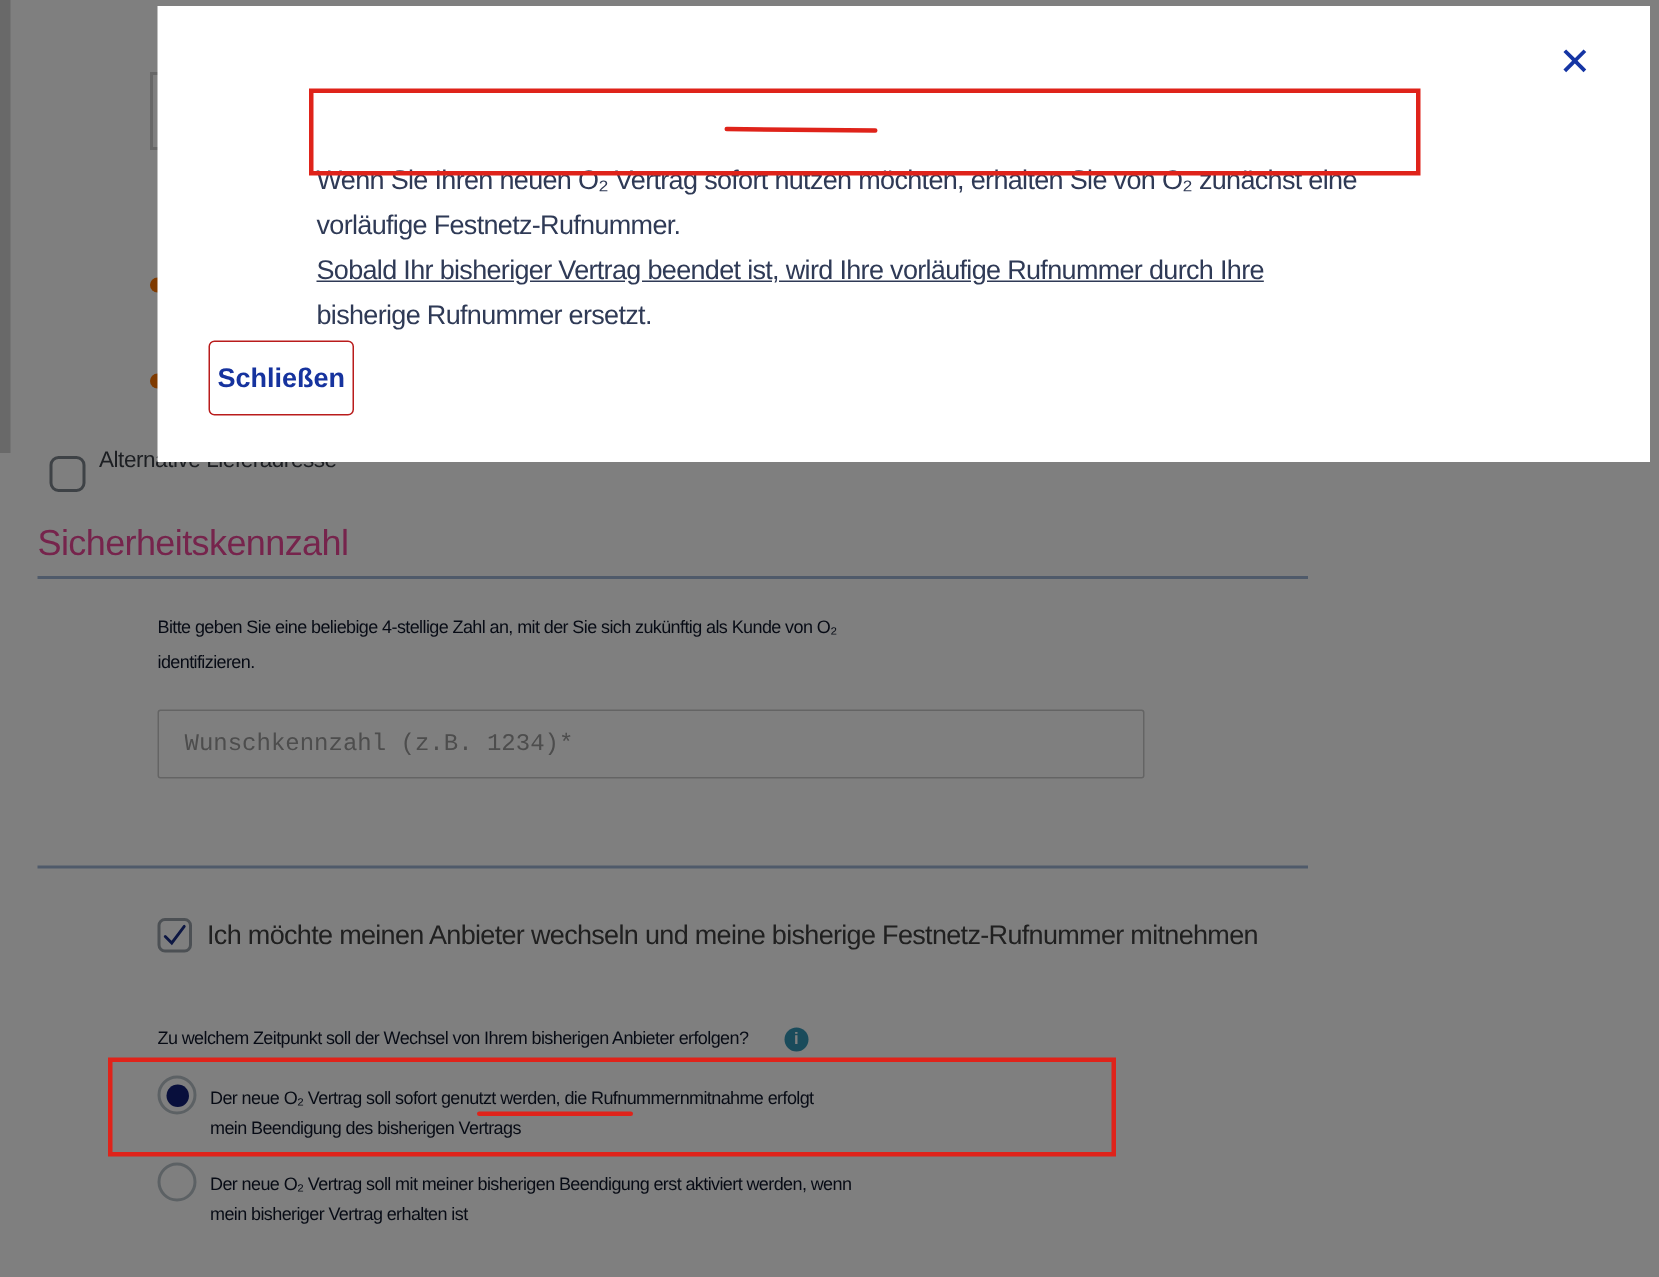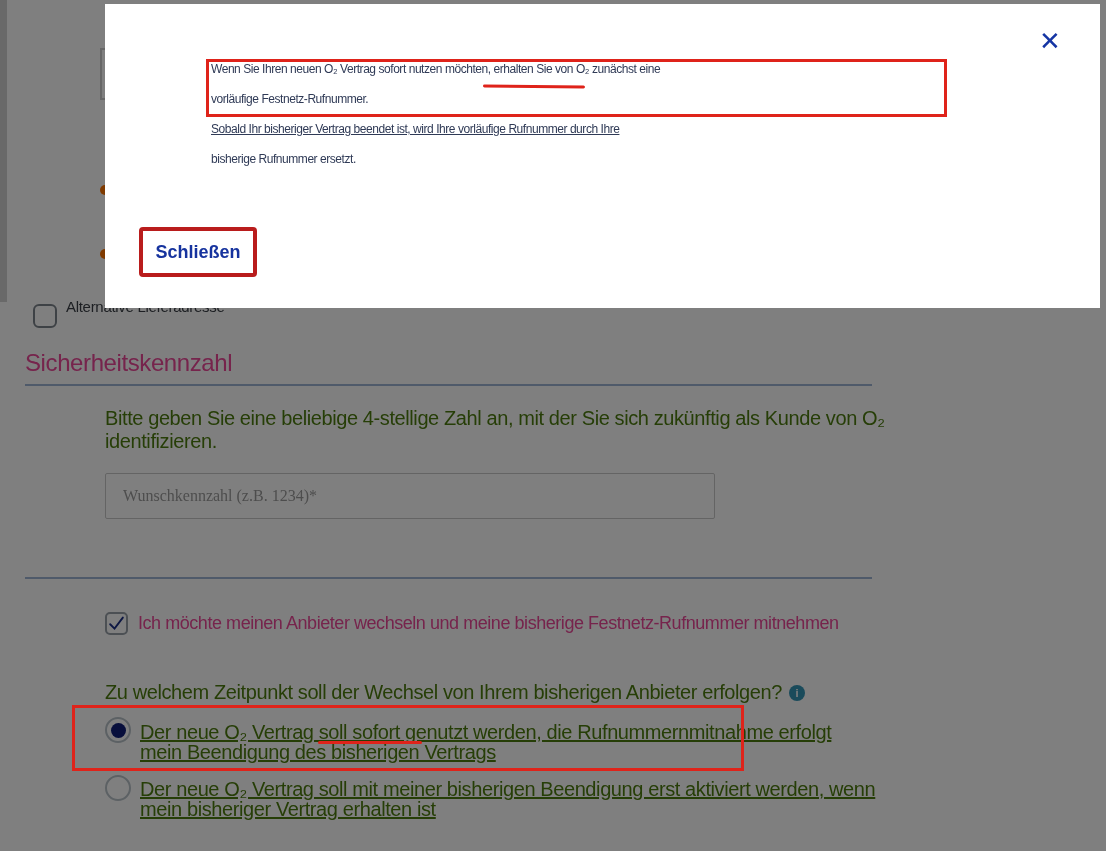--- a/index.html
+++ b/index.html
@@ -21,55 +21,55 @@
   .checkbox-box { width:24px; height:24px; border:2px solid #7d848c; border-radius:6px; background:#ffffff; }
   .alt-label { left:66px; top:298px; font-size:15px; letter-spacing:-0.3px; color:#3a3f46; }
 
   .h2 { font-size:24px; font-weight:400; letter-spacing:-0.4px; color:#ec4899; }
   .h2-security { left:25px; top:349px; }
   .h2-porting  { left:25px; top:542px; }
   .section-rule { height:2px; background:#9fb5d5; }
   .rule-security { left:25px; top:384px; width:847px; }
   .rule-porting  { left:25px; top:577px; width:847px; }
 
-  .body-text { font-size:20px; letter-spacing:-0.4px; line-height:23px; color:#4d7c0f; }
+  .body-text { font-size:12px; letter-spacing:-0.4px; line-height:23px; color:#0f172a; }
   .security-desc { left:105px; top:407px; }
 
-  .code-input { left:105px; top:473px; width:610px; height:46px; border:1px solid #c9c9c9; border-radius:2px;
-                background:#ffffff; padding:16px 17px; font-family:Liberation Serif, serif;
+  .code-input { left:105px; top:473px; width:658px; height:46px; border:1px solid #c9c9c9; border-radius:2px;
+                background:#ffffff; padding:16px 17px; font-family:Liberation Mono, monospace;
                 font-size:16px; color:#2f3a56; outline:none; }
   .code-input::placeholder { color:#9b9b9b; opacity:1; }
 
   .switch-check-row { left:105px; top:612px; }
   .checkbox-box.small { width:23px; height:23px; border:2px solid #98a0a8; border-radius:5px; }
-  .switch-label { left:138px; top:613px; font-size:18px; letter-spacing:-0.45px; color:#ec4899; }
+  .switch-label { left:138px; top:613px; font-size:18px; letter-spacing:-0.45px; color:#404040; }
 
-  .question-row { left:105px; top:681px; display:flex; align-items:center; gap:7px; }
+  .question-row { left:105px; top:681px; display:flex; align-items:center; gap:24px; }
   .info-icon { width:16px; height:16px; border-radius:50%; background:#3596b6; color:#ffffff;
                font-size:11px; font-weight:bold; display:flex; align-items:center; justify-content:center; }
 
   .radio-outer { width:26px; height:26px; border-radius:50%; background:#ffffff; border:2px solid #b9c2c9;
                  display:flex; align-items:center; justify-content:center; }
   .radio-dot { width:15px; height:15px; border-radius:50%; background:#101f78; }
   .radio1 { left:105px; top:717px; }
   .radio2 { left:105px; top:775px; }
-  .radio-text { line-height:20px;text-decoration:underline; }
+  .radio-text { line-height:20px; }
   .radio1-text { left:140px; top:722px; }
   .radio2-text { left:140px; top:779px; }
 
   
   .backdrop { position:absolute; inset:0; z-index:10; background:rgba(0,0,0,0.5); }
 
   
   .modal { position:absolute; left:105px; top:4px; width:995px; height:304px; background:#ffffff; z-index:20; color:#2f3a56; }
   .modal-close { position:absolute; left:934px; top:24px; font-size:26px; line-height:26px; color:#1535a4; cursor:pointer; }
-  .modal-line { position:absolute; left:106px; font-size:12px; letter-spacing:-0.45px; white-space:nowrap; }
+  .modal-line { position:absolute; left:106px; font-size:18px; letter-spacing:-0.45px; white-space:nowrap;margin-top:48px; }
   .ml1 { top:58px; } .ml2 { top:88px; } .ml3 { top:118px;text-decoration:underline; } .ml4 { top:148px; }
-  .close-btn { position:absolute; left:34px; top:223px; width:118px; height:50px; background:#ffffff;
-               border:4px solid #b91c1c; border-radius:4px; font-family:"Liberation Sans",sans-serif;
+  .close-btn { position:absolute; left:34px; top:223px; width:97px; height:50px; background:#ffffff;
+               border:1px solid #b91c1c; border-radius:4px; font-family:"Liberation Sans",sans-serif;
                font-size:18px; font-weight:bold; color:#16339e; cursor:pointer; }
 
   
   .annotation { position:absolute; z-index:30; pointer-events:none; }
   .anno-box { border:3px solid #df231a; }
   .anno-box1 { left:206px; top:59px;  width:741px; height:58px; }
   .anno-box2 { left:72px;  top:705px; width:672px; height:66px; }
   .anno-underline { background:#df231a; height:3px; border-radius:2px; }
   .anno-ul1 { left:483px; top:85px;  width:102px; transform:rotate(0.5deg); }
   .anno-ul2 { left:318px; top:741px; width:104px; }

